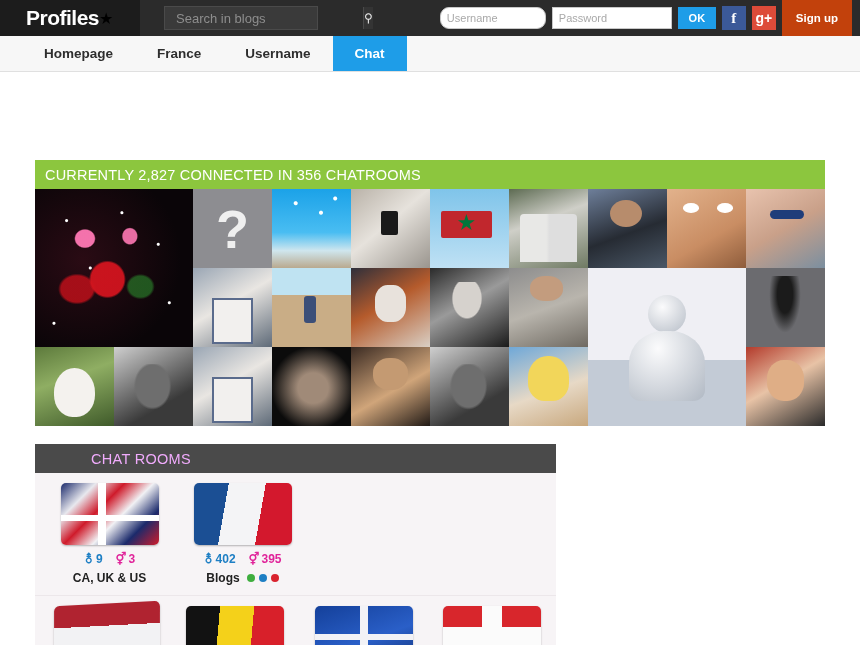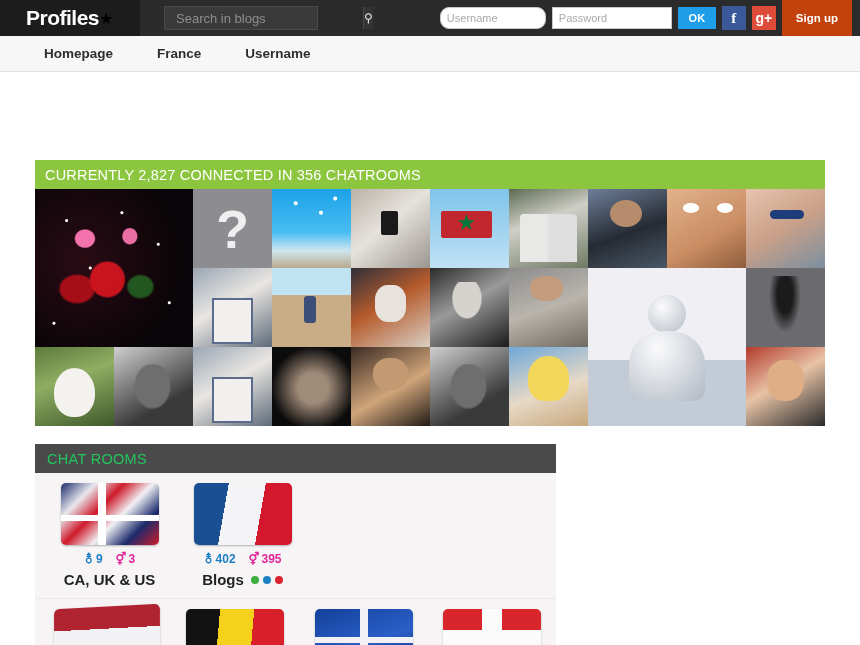--- a/index.html
+++ b/index.html
@@ -245,21 +245,21 @@
   }
 
   
   .panel-chat {
     position: absolute; left: 35px; top: 372px; width: 521px;
   }
   .panel-head {
     height: 29px; background: #4a4a4a; display: flex; align-items: center;
     padding-left: 12px;
   }
-  .panel-head-title { color: #22c55e; font-size: 14.5px; letter-spacing: 0.3px; }
+  .panel-head-title { color: #f0abfc; font-size: 14.5px; letter-spacing: 0.3px; margin-left: 44px; }
   .panel-body { background: #f7f4f6; padding: 0; }
   .room-row {
     display: flex; padding: 10px 0 6px 8px;
   }
   .room-row + .room-row { border-top: 1px solid #ece7ea; }
   .room {
     width: 133px; display: flex; flex-direction: column; align-items: center;
     cursor: pointer; padding-bottom: 4px;
   }
   .flag {
@@ -293,21 +293,21 @@
       linear-gradient(0deg, transparent 34%, #fbfbfb 34% 66%, transparent 66%);
   }
   .counts {
     margin-top: 7px; display: flex; align-items: center; gap: 13px;
     font-size: 12px; font-weight: bold;
   }
   .cnt-m { color: #1e7fc4; display: flex; align-items: center; gap: 2px; }
   .cnt-f { color: #e0249a; display: flex; align-items: center; gap: 2px; }
   .gi { font-size: 12px; line-height: 1; }
   .room-name {
-    margin-top: 5px; font-size: 15px; font-weight: bold; color: #222;
+    margin-top: 5px; font-size: 12px; font-weight: bold; color: #222;
     display: flex; align-items: center; gap: 5px; white-space: nowrap;
   }
   .dots { display: flex; gap: 4px; margin-left: 2px; }
   .dot { width: 8px; height: 8px; border-radius: 50%; display: inline-block; }
 </style>
 </head>
 <body>
 
 <div class="topbar">
   <div class="logo-wrap">
@@ -332,20 +332,23 @@
 
 <div class="nav" id="nav">
     <div class="nav-item">
       <span>Homepage</span>
     </div>
     <div class="nav-item">
       <span>France</span>
     </div>
     <div class="nav-item">
       <span>Username</span>
+    </div>
+    <div class="nav-item active">
+      <span>Chat</span>
     </div>
   </div>
 
 <div class="content">
 
   <div class="banner">
     <span class="banner-text">CURRENTLY 2,827 CONNECTED IN 356 CHATROOMS</span>
   </div>
 
   <div class="mosaic" id="mosaic">

